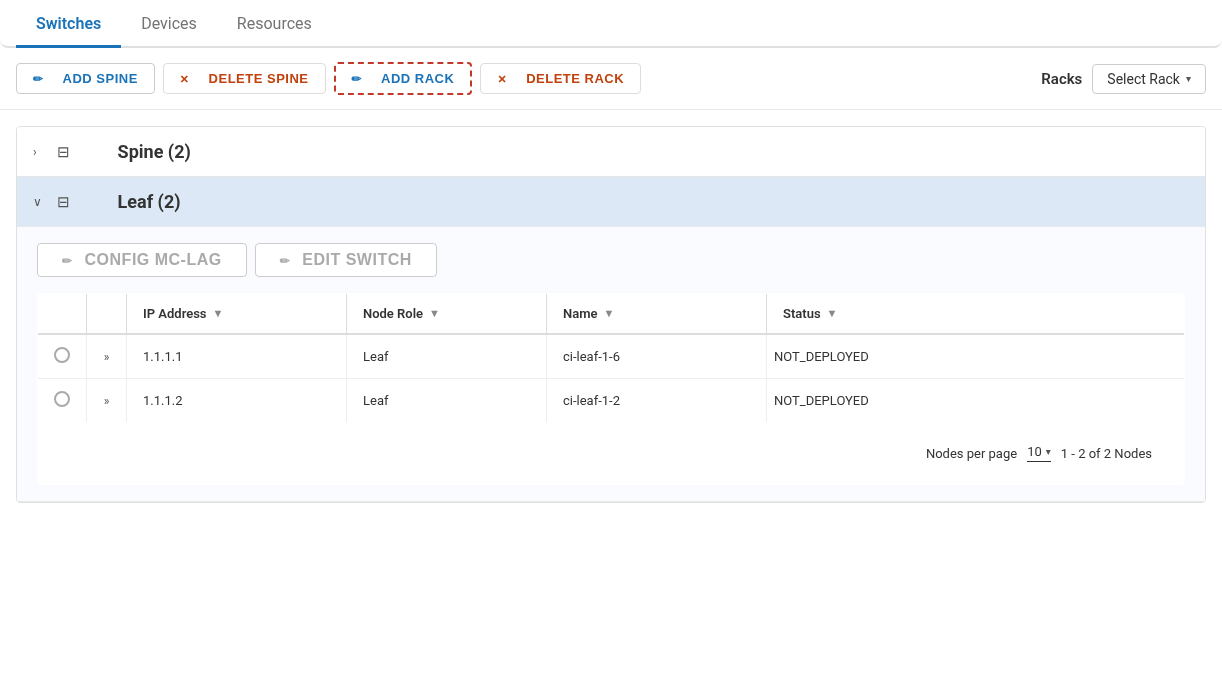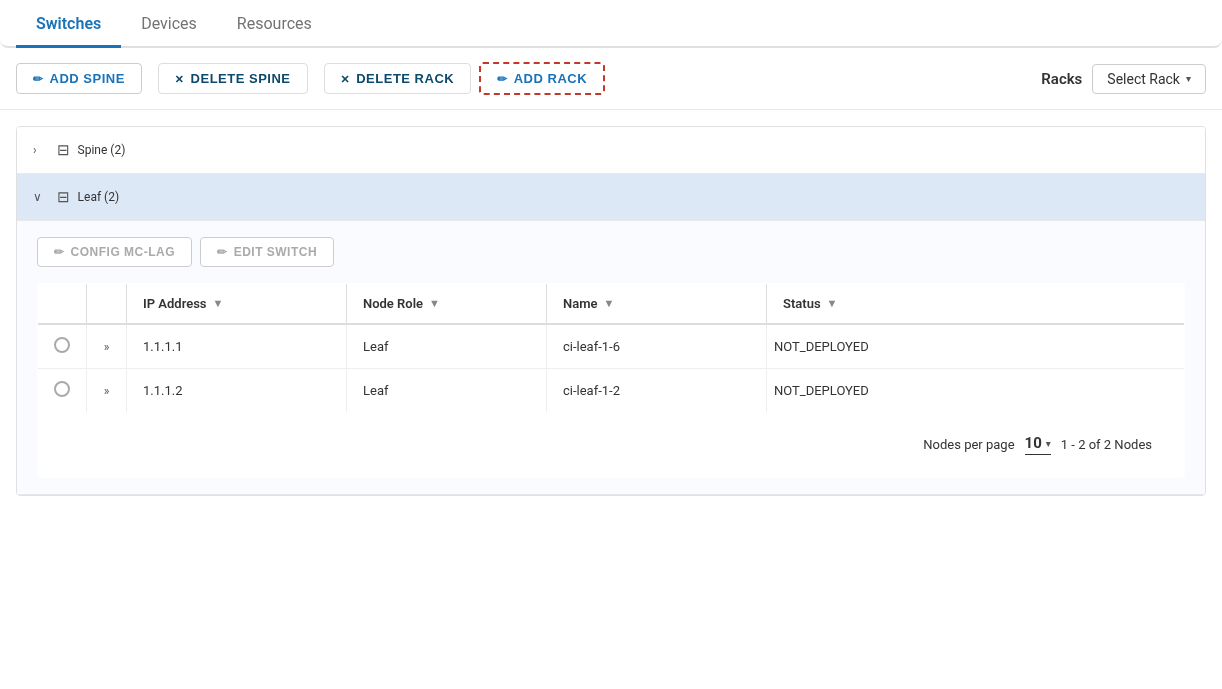--- a/index.html
+++ b/index.html
@@ -37,41 +37,40 @@
     
     .toolbar {
       display: flex;
       align-items: center;
       padding: 14px 16px;
       gap: 8px;
       border-bottom: 1px solid #e8e8e8;
     }
     .toolbar-btn {
       display: flex;
-      gap: 6px;
+      gap: 19px;
       padding: 7px 16px;
       border: 1px solid #ccc;
       border-radius: 4px;
       background: #fff;
       color: #1a73b8;
       font-size: 13px;
       font-weight: 600;
       cursor: pointer;
       letter-spacing: 0.5px;
       text-transform: uppercase;
     }
     .toolbar-btn.add-rack-btn {
       border: 2px dashed #c0392b;
       color: #1a73b8;
     }
     .toolbar-btn.disabled-btn {
-      color: #0c4a6e;
+      color: #c2410c;
       border-color: #ddd;
       cursor: default;
-      margin-left: 8px;
     }
 
     .toolbar-spacer { flex: 1; }
 
     .racks-section {
       display: flex;
       align-items: center;
       gap: 10px;
     }
     .racks-label {
@@ -121,46 +120,47 @@
       font-size: 12px;
       color: #555;
       flex-shrink: 0;
     }
     .switch-icon {
       font-size: 15px;
       color: #555;
       flex-shrink: 0;
     }
     .tree-label {
-      font-size: 12px;
-      color: #333;
-      font-weight: 400;
+      font-size: 18px;
+      color: #333;
+      font-weight: 700;
+      margin-left: 40px;
     }
 
     
     .leaf-content {
       padding: 16px 20px;
       border-bottom: 1px solid #e8e8e8;
       background: #f9fbff;
     }
     .leaf-actions {
       display: flex;
       gap: 8px;
       margin-bottom: 16px;
     }
     .leaf-action-btn {
       display: flex;
       align-items: center;
-      gap: 6px;
-      padding: 7px 16px;
+      gap: 12px;
+      padding: 7px 24px;
       border: 1px solid #ccc;
       border-radius: 4px;
       background: #fff;
       color: #aaa;
-      font-size: 12px;
+      font-size: 16px;
       font-weight: 600;
       cursor: pointer;
       letter-spacing: 0.5px;
       text-transform: uppercase;
     }
 
     
     .data-table {
       width: 100%;
       border-collapse: collapse;
@@ -233,21 +233,21 @@
       color: #333;
     }
     .per-page-select {
       display: flex;
       align-items: center;
       gap: 4px;
       border-bottom: 1px solid #333;
       padding-bottom: 2px;
       cursor: pointer;
     }
-    .per-page-value { font-size: 15px; font-weight: bold; }
+    .per-page-value { font-size: 13px; }
     .chevron-down { font-size: 10px; color: #555; }
 
     
     .pencil-icon::before { content: '✏'; font-size: 12px; }
     .x-icon::before { content: '✕'; font-size: 11px; }
   </style>
 </head>
 <body>
 
 <div class="top-nav">
@@ -260,28 +260,28 @@
   <button class="toolbar-btn">
     <span class="pencil-icon"></span>
     <span>ADD SPINE</span>
   </button>
 
   <button class="toolbar-btn disabled-btn">
     <span class="x-icon"></span>
     <span>DELETE SPINE</span>
   </button>
 
+  <button class="toolbar-btn add-rack-btn">
+    <span class="pencil-icon"></span>
+    <span>ADD RACK</span>
+  </button>
+
   <button class="toolbar-btn disabled-btn">
     <span class="x-icon"></span>
     <span>DELETE RACK</span>
-  </button>
-
-  <button class="toolbar-btn add-rack-btn">
-    <span class="pencil-icon"></span>
-    <span>ADD RACK</span>
   </button>
 
   <div class="toolbar-spacer"></div>
 
   <div class="racks-section">
     <span class="racks-label">Racks</span>
     <div class="select-rack-dropdown">
       <span>Select Rack</span>
       <span class="chevron-down">▾</span>
     </div>

